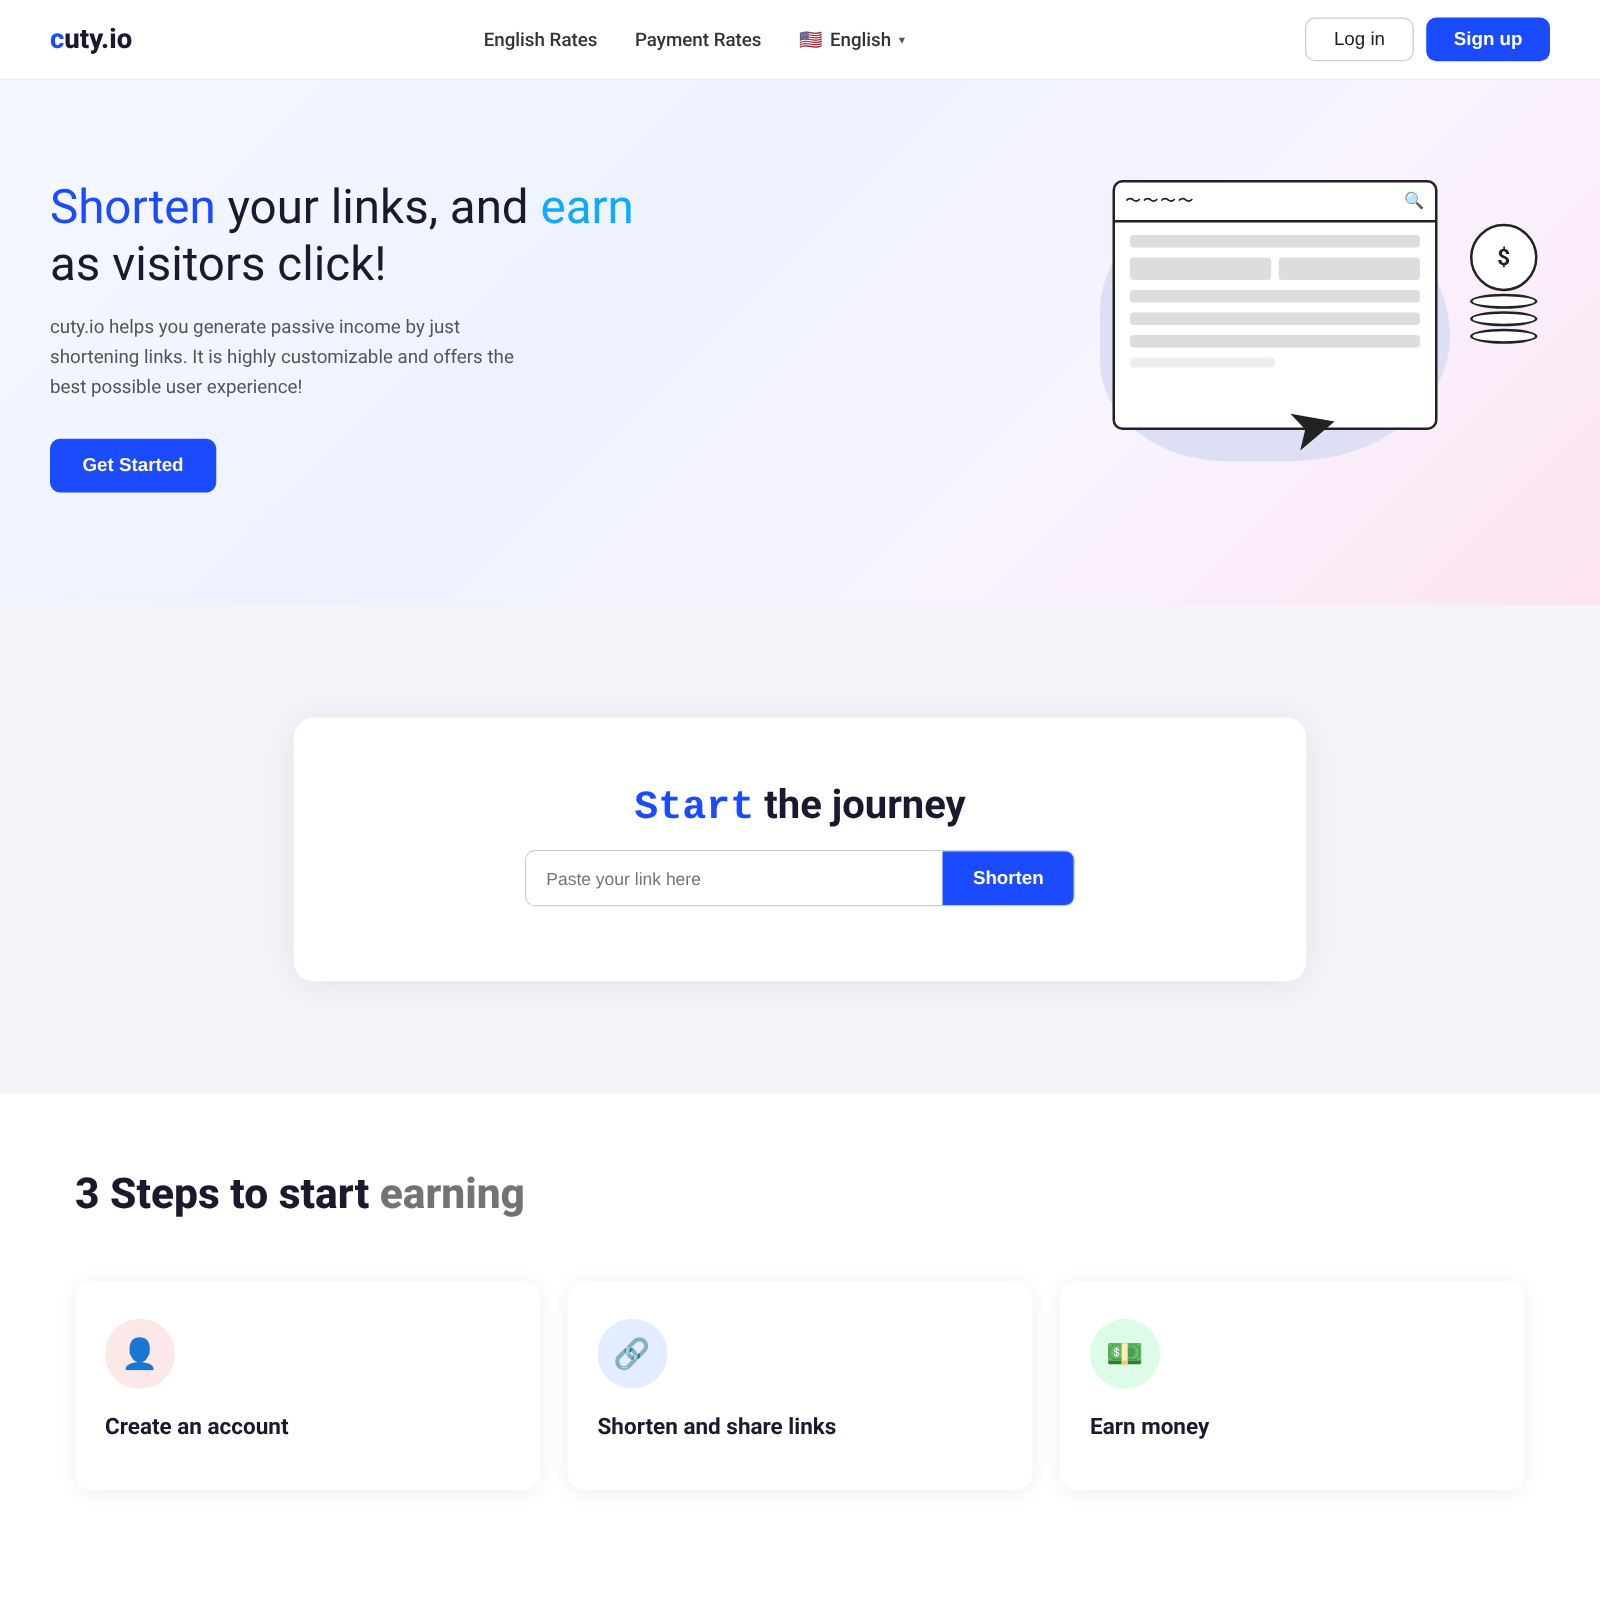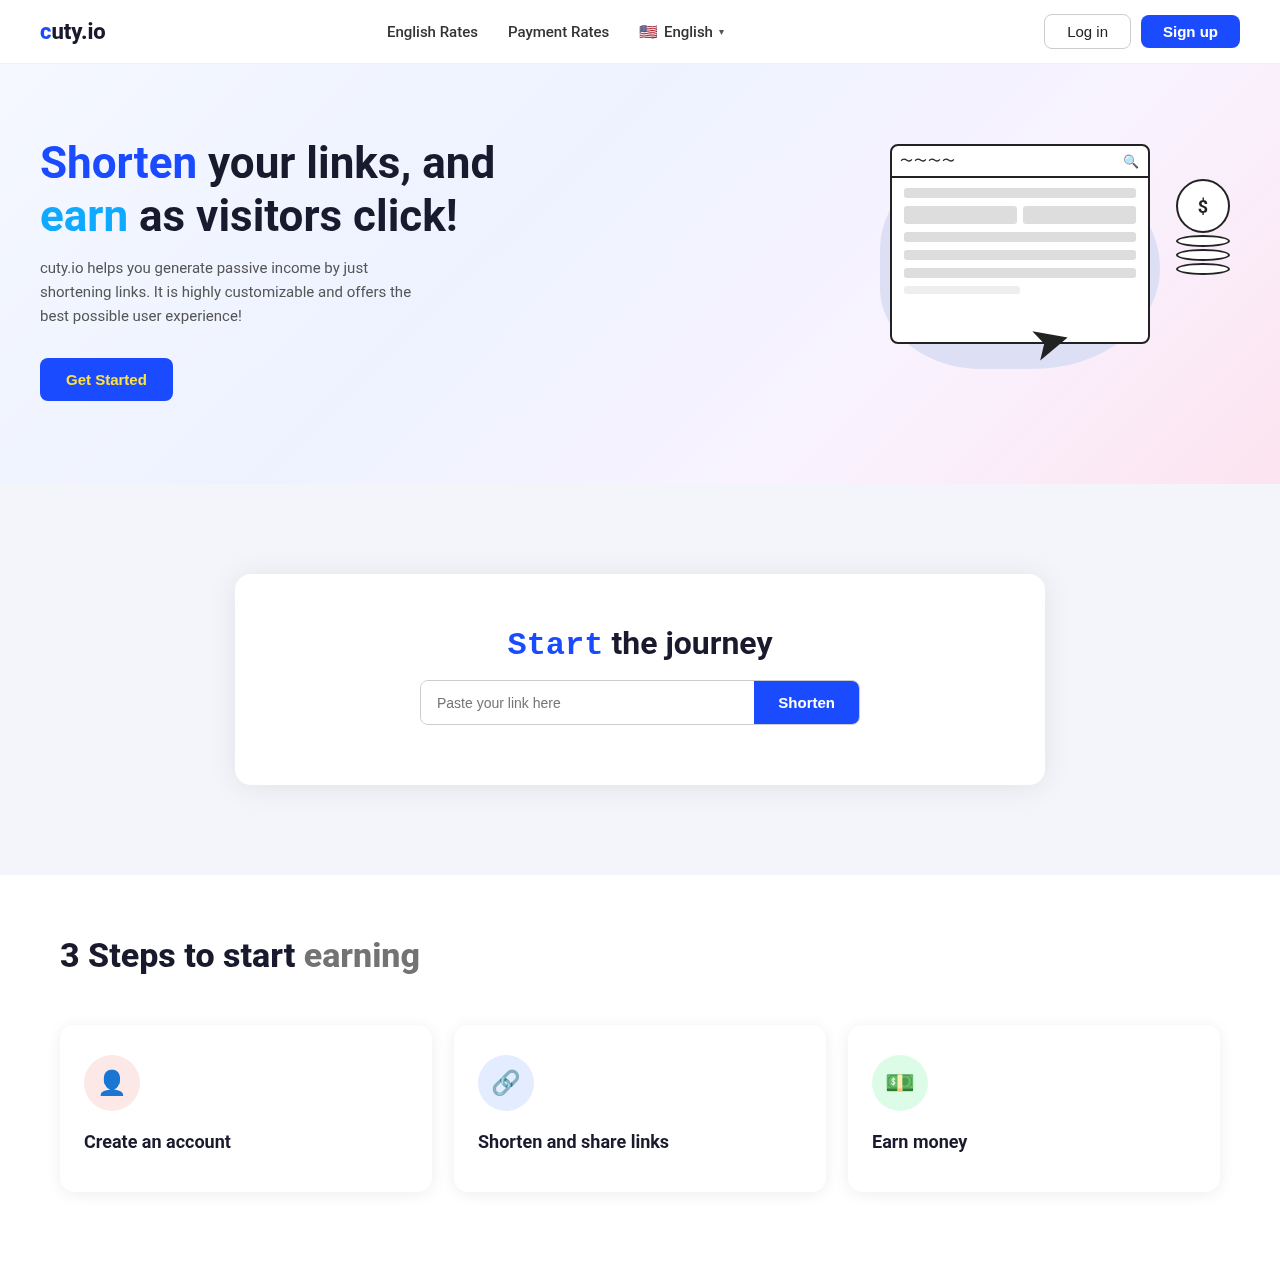--- a/index.html
+++ b/index.html
@@ -37,21 +37,20 @@
       font-weight: 500;
       color: #333;
       cursor: pointer;
     }
     .chevron-down {
       font-size: 10px;
       color: #555;
     }
     .nav-actions {
       display: flex;
-      align-items: center;
       gap: 10px;
       padding-left: 39px;
     }
     .btn-login {
       border: 1px solid #ccc;
       background: #fff;
       padding: 8px 22px;
       border-radius: 8px;
       font-size: 15px;
       font-weight: 500;
@@ -75,38 +74,38 @@
       padding: 70px 40px 80px;
       display: flex;
       align-items: center;
       justify-content: space-between;
       min-height: 420px;
     }
     .hero-left {
       max-width: 480px;
     }
     .hero-title {
-      font-size: 44px;
-      font-weight: 700;
+      font-size: 38px;
+      font-weight: 400;
       line-height: 1.2;
       color: #1a1a2e;
       margin-bottom: 13px;
     }
     .hero-title .highlight-blue { color: #1a4bff; }
     .hero-title .highlight-teal { color: #0faaff; }
     .hero-subtitle {
       font-size: 15px;
       color: #555;
       line-height: 1.6;
       margin-bottom: 30px;
       max-width: 380px;
     }
     .btn-getstarted {
       background: #1a4bff;
-      color: #fde047;
+      color: #fef9c3;
       border: none;
       padding: 13px 26px;
       border-radius: 8px;
       font-size: 15px;
       font-weight: 600;
       cursor: pointer;
     }
 
     
     .hero-illustration {

